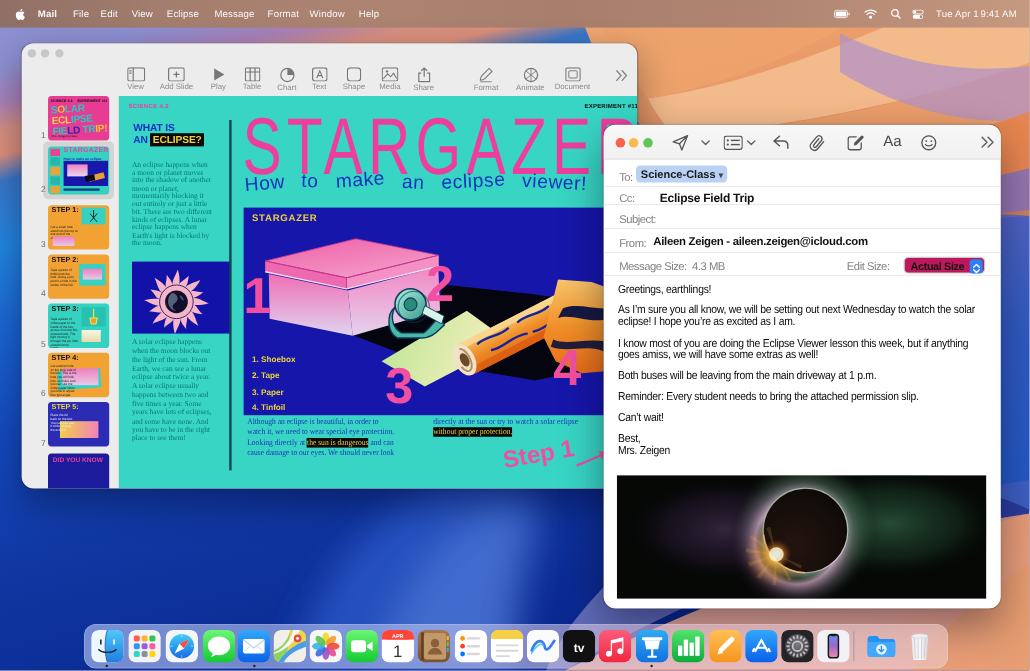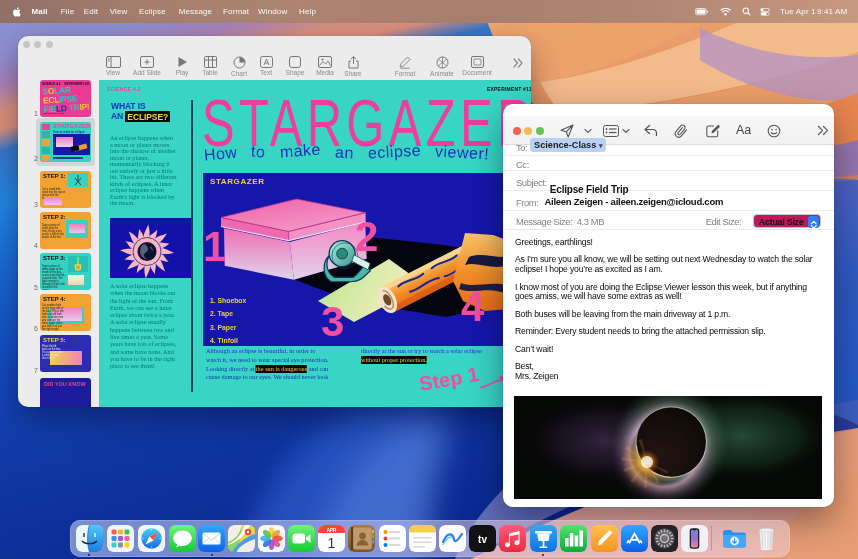--- a/index.html
+++ b/index.html
@@ -31,21 +31,21 @@
 #kn-side { position:absolute; left:0; top:0; width:81px; height:371px; }
 #kn-side .thumb { position:absolute; left:22px; width:51px; border-radius:3px; overflow:hidden; }
 #kn-side .num { position:absolute; left:10px; width:10px; text-align:right; font-size:7px; color:#6a6a6a; }
 #kn-slide { position:absolute; left:81px; top:44px; width:432px; height:327px; background:#38d5c4; overflow:hidden; }
 
 
 #mail { position:absolute; left:503px; top:104px; width:331px; height:403px;
   background:#ffffff; border-radius:10px; box-shadow:0 14px 34px rgba(0,0,25,0.4), 0 0 1px rgba(0,0,0,0.35);
   overflow:hidden; }
 #mail-toolbar { position:absolute; left:0; top:0; width:100%; height:29px;
-  background:linear-gradient(#f7f7f7,#f1f1f1); border-bottom:1px solid #ddd;margin-top:12px; }
+  background:linear-gradient(#f7f7f7,#f1f1f1); border-bottom:1px solid #ddd; }
 .mrow { position:absolute; left:0; width:100%; border-bottom:1px solid #ebebeb; }
 .mlabel { color:#828282; font-size:9.4px; letter-spacing:-0.4px; }
 #mail-body { position:absolute; left:12px; top:133px; width:341px; font-size:9.6px; color:#0a0a0a; line-height:9.8px; letter-spacing:-0.22px; transform:scaleX(0.9); transform-origin:0 0; }
 #mail-body p { margin:0 0 7.6px 0; }
 
 
 #dock { position:absolute; left:70px; top:520px; width:720px; height:37px; border-radius:10px;
   background:linear-gradient(90deg, rgba(172,190,240,0.66) 0%, rgba(185,192,238,0.6) 40%, rgba(228,195,210,0.6) 75%, rgba(238,200,196,0.64) 100%);
   box-shadow:inset 0 0 0 0.5px rgba(255,255,255,0.35); }
 .dicon { position:absolute; top:5px; width:27px; height:27px; border-radius:6px; }
@@ -485,21 +485,21 @@
   <div id="mail-headers">
     <div class="mrow" style="top:29px;height:22.8px"></div>
     <div class="mrow" style="top:51.8px;height:15.7px"></div>
     <div class="mrow" style="top:67.5px;height:19.4px"></div>
     <div class="mrow" style="top:86.9px;height:19.9px"></div>
     <div class="mrow" style="top:106.8px;height:19.4px"></div>
     <span class="abs mlabel" style="left:13px;top:38px">To:</span>
     <span class="abs" style="left:27px;top:34px;height:13.6px;background:#b9d1f3;border-radius:3.5px;padding:0 4px;font-size:9.2px;font-weight:bold;color:#1a1a1a;line-height:14px">Science-Class <span style="font-size:7px;color:#444">▾</span></span>
     <span class="abs mlabel" style="left:13px;top:55px">Cc:</span>
     <span class="abs mlabel" style="left:13px;top:72.5px">Subject:</span>
-    <span class="abs" style="left:46.8px;top:80px;font-size:10px;font-weight:bold;color:#111;letter-spacing:-0.2px">Eclipse Field Trip</span>
+    <span class="abs" style="left:46.8px;top:56px;font-size:10px;font-weight:bold;color:#111;letter-spacing:-0.2px">Eclipse Field Trip</span>
     <span class="abs mlabel" style="left:13px;top:92.5px">From:</span>
     <span class="abs" style="left:41.4px;top:91.8px;font-size:9.5px;font-weight:bold;color:#111;letter-spacing:-0.25px">Aileen Zeigen - aileen.zeigen@icloud.com</span>
     <span class="abs mlabel" style="left:13px;top:112px">Message Size:&nbsp; 4.3 MB</span>
     <span class="abs mlabel" style="left:202.7px;top:112px">Edit Size:</span>
     <div class="abs" style="left:250.3px;top:110px;width:68px;height:13.5px;border:0.5px solid #c8c8c8;border-radius:4px;background:#be185d">
       <span class="abs" style="left:4.5px;top:1.5px;font-size:9px;font-weight:bold;color:#111;white-space:nowrap;letter-spacing:-0.3px">Actual Size</span>
       <div class="abs" style="right:1px;top:1px;width:11.5px;height:11.5px;border-radius:3px;background:#2e7ef7">
         <svg width="11.5" height="11.5" viewBox="0 0 12 12">
               <path d="M3.5 5 L6 2.5 L8.5 5 M3.5 7 L6 9.5 L8.5 7" stroke="#fff" stroke-width="1.2" fill="none" stroke-linecap="round" stroke-linejoin="round"></path>
             </svg>

